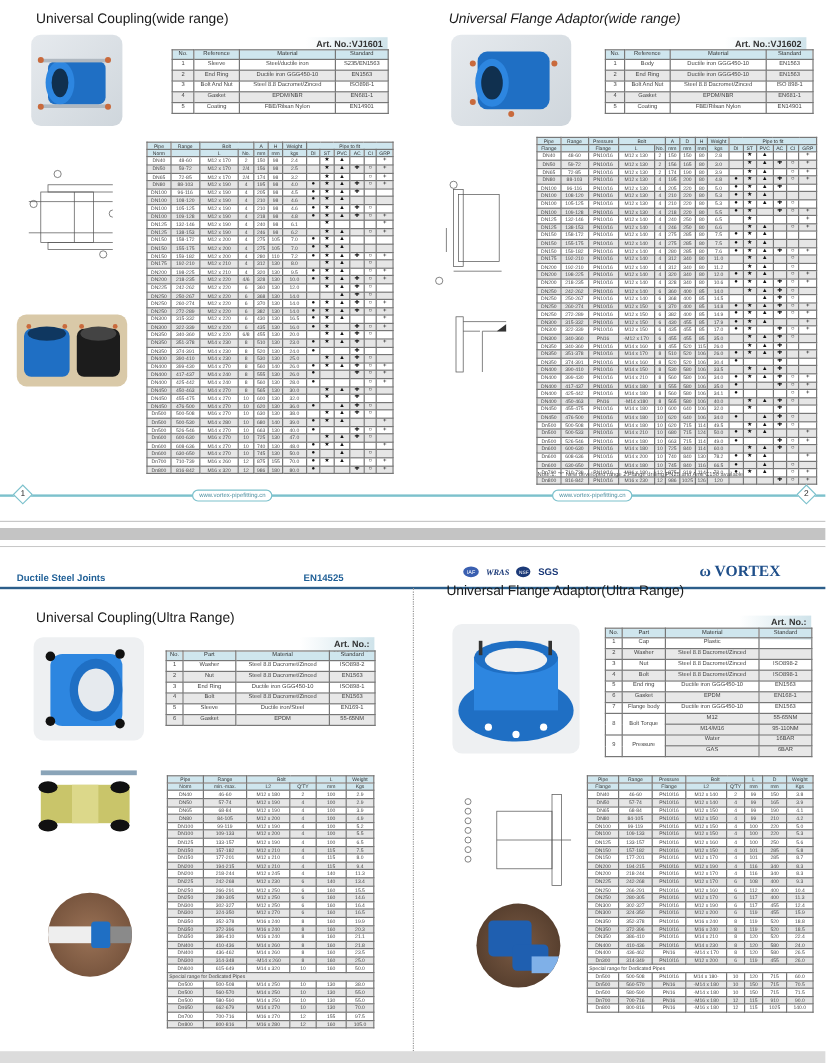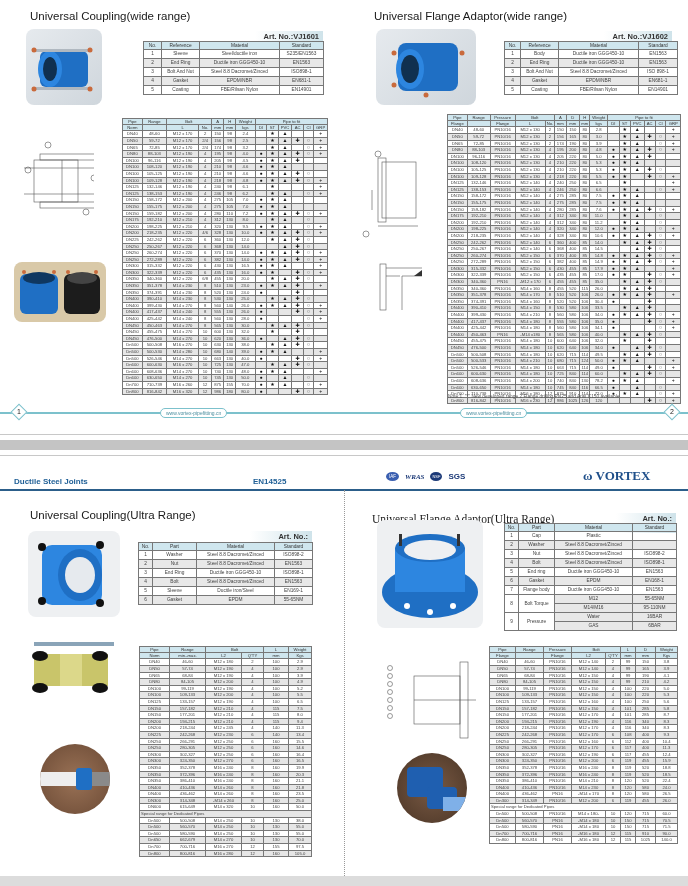--- a/index.html
+++ b/index.html
@@ -770,21 +770,21 @@
             <td></td>
             <td class="sym">✚</td>
             <td class="sym">○</td>
             <td class="sym">+</td>
           </tr>
         </tbody>
     </table>
   </div>
 
   <div class="half" style="left:344px;width:344px;">
-    <div class="title" style="left:30px;top:10px;">Universal Flange Adaptor(wide range)</div>
+    <div class="title" style="left:30px;top:10px;font-style:italic;">Universal Flange Adaptor(wide range)</div>
 
     <div class="photo" style="left:32px;top:29px;width:100px;height:76px;background:linear-gradient(135deg,#e6eaee,#cfd6dc);">
       <svg width="100" height="76">
         <rect x="22" y="14" width="60" height="48" rx="8" fill="#1f6fc4"></rect>
         <ellipse cx="34" cy="40" rx="14" ry="20" fill="#2d86e0"></ellipse>
         <ellipse cx="34" cy="40" rx="9" ry="14" fill="#10304f"></ellipse>
         <circle cx="18" cy="24" r="2.5" fill="#c96a3c"></circle>
           <circle cx="18" cy="56" r="2.5" fill="#c96a3c"></circle>
         <circle cx="86" cy="24" r="2.5" fill="#c96a3c"></circle>
           <circle cx="50" cy="66" r="2.5" fill="#c96a3c"></circle>
@@ -2020,21 +2020,21 @@
             <td>M16 x 280</td>
             <td>12</td>
             <td>160</td>
             <td>105.0</td>
           </tr>
         </tbody>
     </table>
   </div>
 
   <div class="half" style="left:344px;width:344px;">
-    <div class="title" style="left:28px;top:57px;font-family:Liberation Serif, serif;">Universal Flange Adaptor(Ultra Range)</div>
+    <div class="title" style="left:28px;top:31px;">Universal Flange Adaptor(Ultra Range)</div>
     <div class="photo" style="left:33px;top:64px;width:106px;height:108px;background:#eef0f2;">
       <svg width="106" height="108">
         <ellipse cx="53" cy="72" rx="48" ry="26" fill="#1f6fc4"></ellipse>
         <rect x="18" y="28" width="70" height="44" fill="#2d86e0"></rect>
         <ellipse cx="53" cy="28" rx="35" ry="14" fill="#1f6fc4"></ellipse>
         <ellipse cx="53" cy="30" rx="26" ry="10" fill="#eef0f2"></ellipse>
         <circle cx="30" cy="86" r="3" fill="#fff"></circle>
           <circle cx="53" cy="92" r="3" fill="#fff"></circle>
           <circle cx="76" cy="86" r="3" fill="#fff"></circle>
         <rect x="22" y="14" width="3" height="12" fill="#333"></rect>

